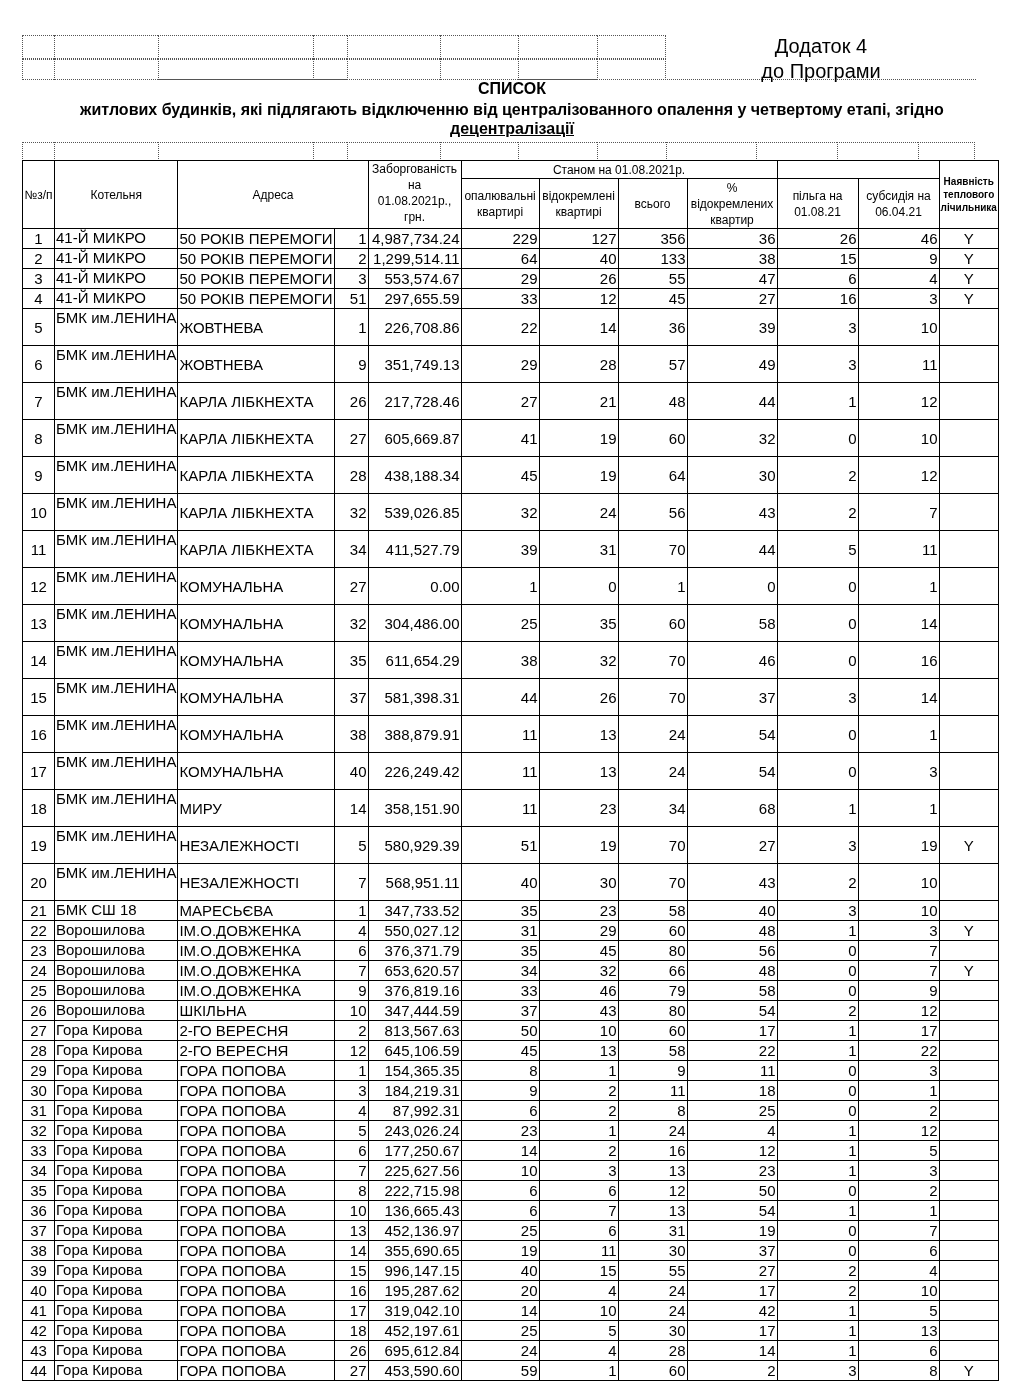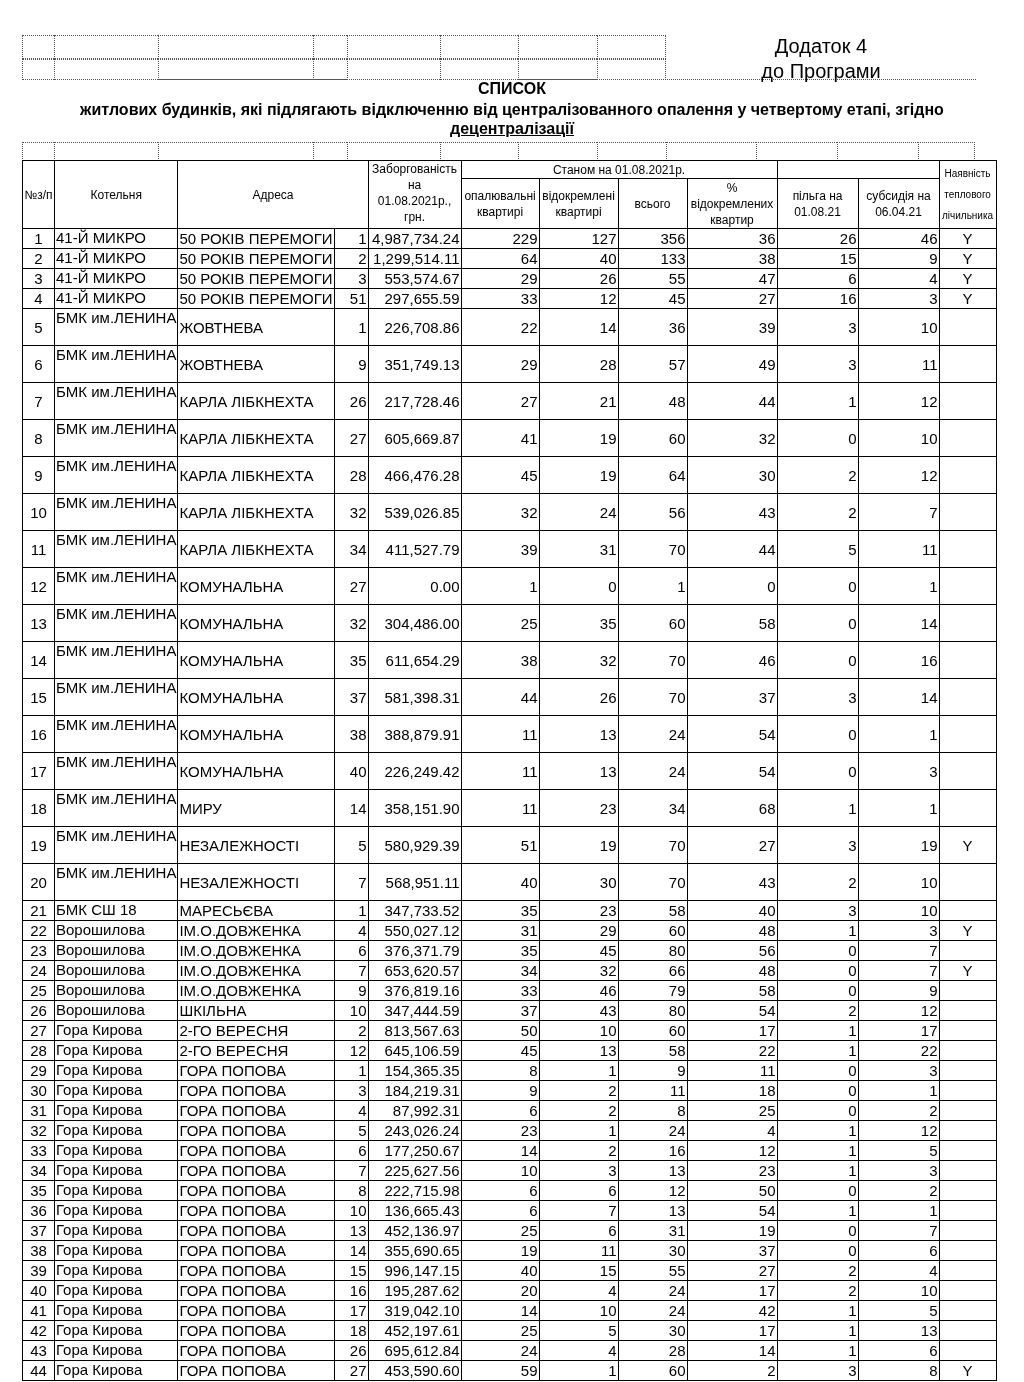--- a/index.html
+++ b/index.html
@@ -9,21 +9,21 @@
   .grid-row .gc { border:1px dotted #555; border-right:none; height:100%; box-sizing:border-box; }
   .grid-row .gc:last-child { border-right:1px dotted #555; }
   .annex { position:absolute; left:668px; width:306px; text-align:center; font-size:20px; }
   .dotline { position:absolute; height:0; border-top:1px dotted #555; }
   .title { position:absolute; left:0; width:1024px; text-align:center; font-weight:bold;
            font-size:16px; line-height:19px; }
   table.main { position:absolute; left:22px; top:160px; border-collapse:collapse; table-layout:fixed; }
   table.main td, table.main th { border:1px solid #000; padding:0 1px; font-size:15px;
            font-weight:normal; overflow:hidden; white-space:nowrap; line-height:17px; }
   table.main th { font-size:12px; line-height:16px; white-space:normal; text-align:center; }
-  table.main th.small { font-size:10px; line-height:21px; }
+  table.main th.small { font-size:10px; line-height:13px;font-weight:bold; }
   td.num { text-align:right; }
   td.ctr { text-align:center; }
   td.wrap { white-space:normal; line-height:17px; vertical-align:top; }
   tr.r1 td { height:19px; }
   tr.r2 td { height:36px; }
   tr.r2 td.mid { vertical-align:middle; }
 </style>
 </head>
 <body>
 
@@ -216,21 +216,21 @@
         <td class="num mid">32</td>
         <td class="num mid">0</td>
         <td class="num mid">10</td>
         <td class="ctr mid"></td>
       </tr>
       <tr class="r2">
         <td class="ctr mid">9</td>
         <td class="wrap">БМК им.ЛЕНИНА</td>
         <td class="mid">КАРЛА ЛІБКНЕХТА</td>
         <td class="num mid">28</td>
-        <td class="num mid">466,476.28</td>
+        <td class="num mid">438,188.34</td>
         <td class="num mid">45</td>
         <td class="num mid">19</td>
         <td class="num mid">64</td>
         <td class="num mid">30</td>
         <td class="num mid">2</td>
         <td class="num mid">12</td>
         <td class="ctr mid"></td>
       </tr>
       <tr class="r2">
         <td class="ctr mid">10</td>

